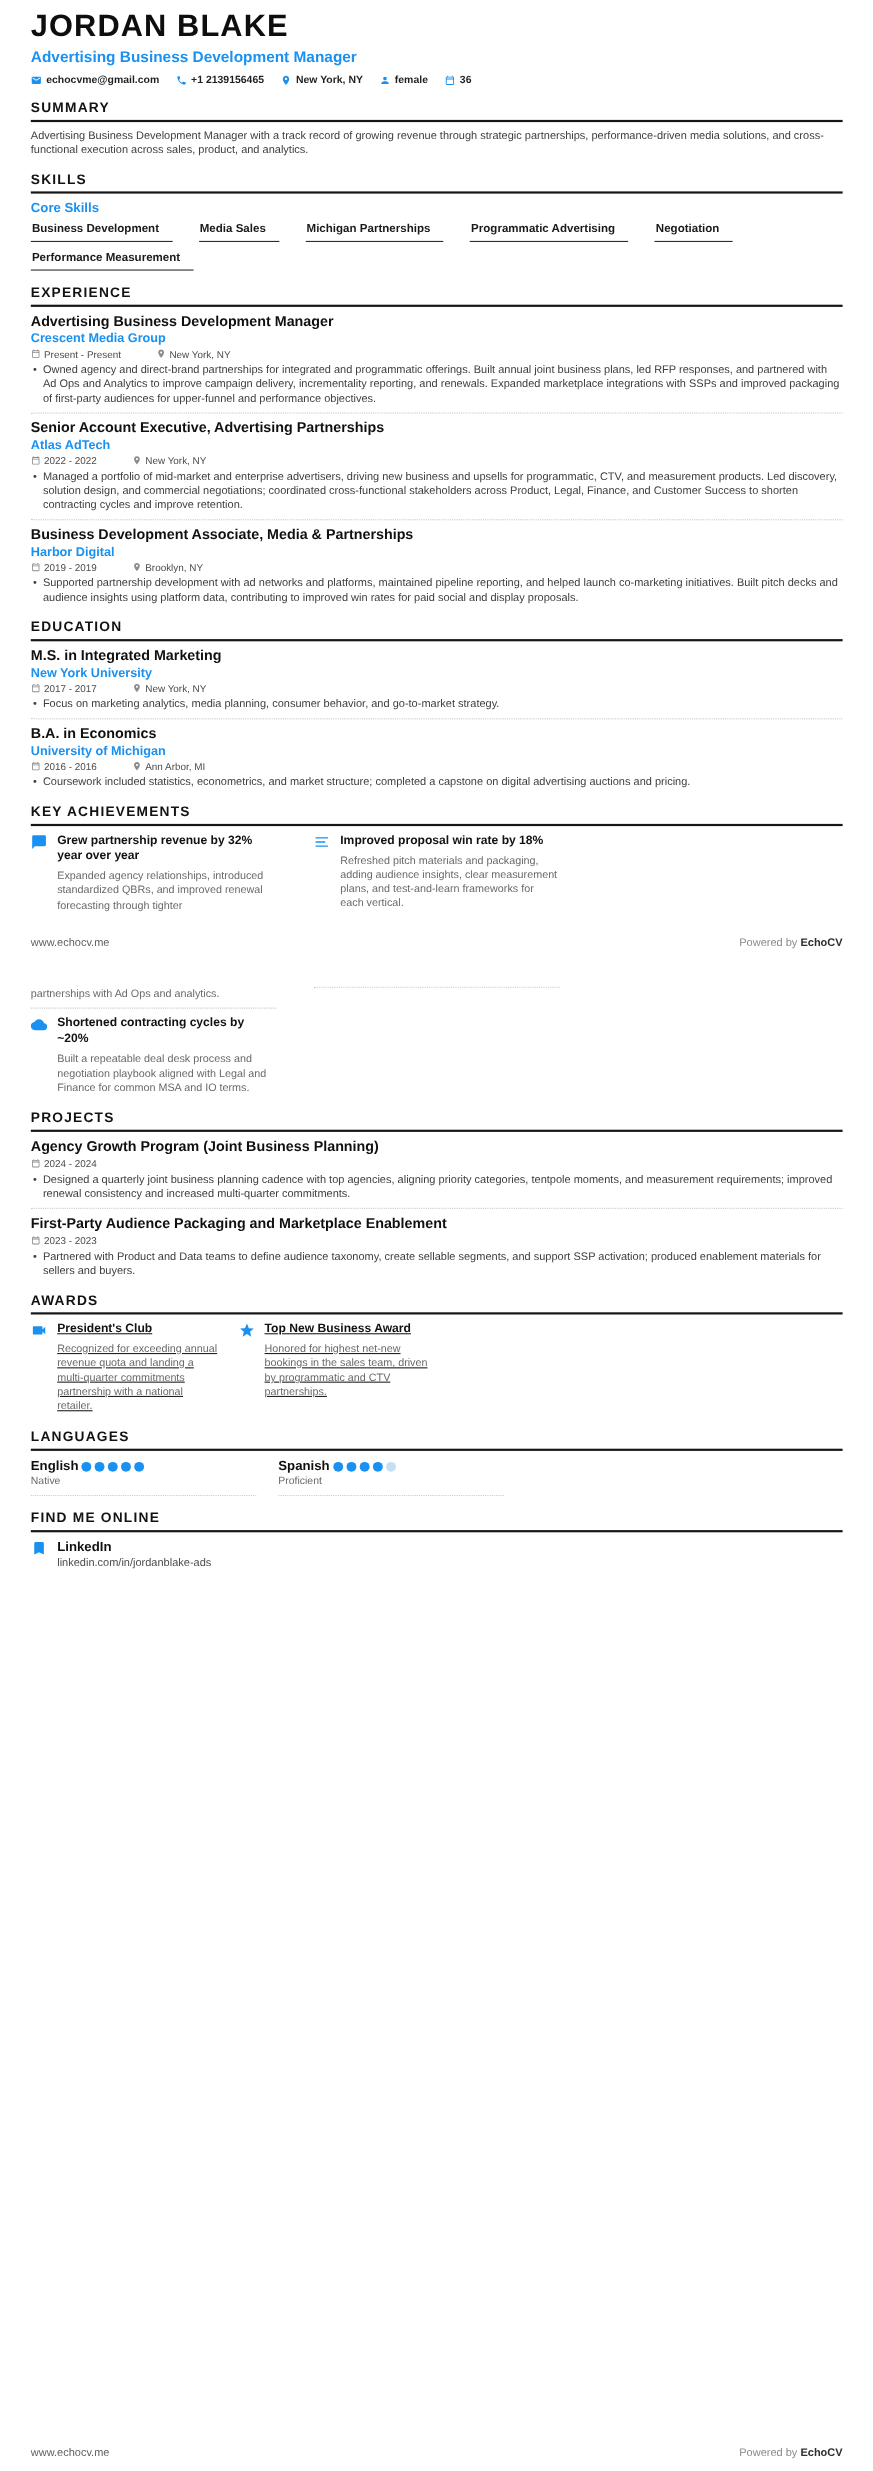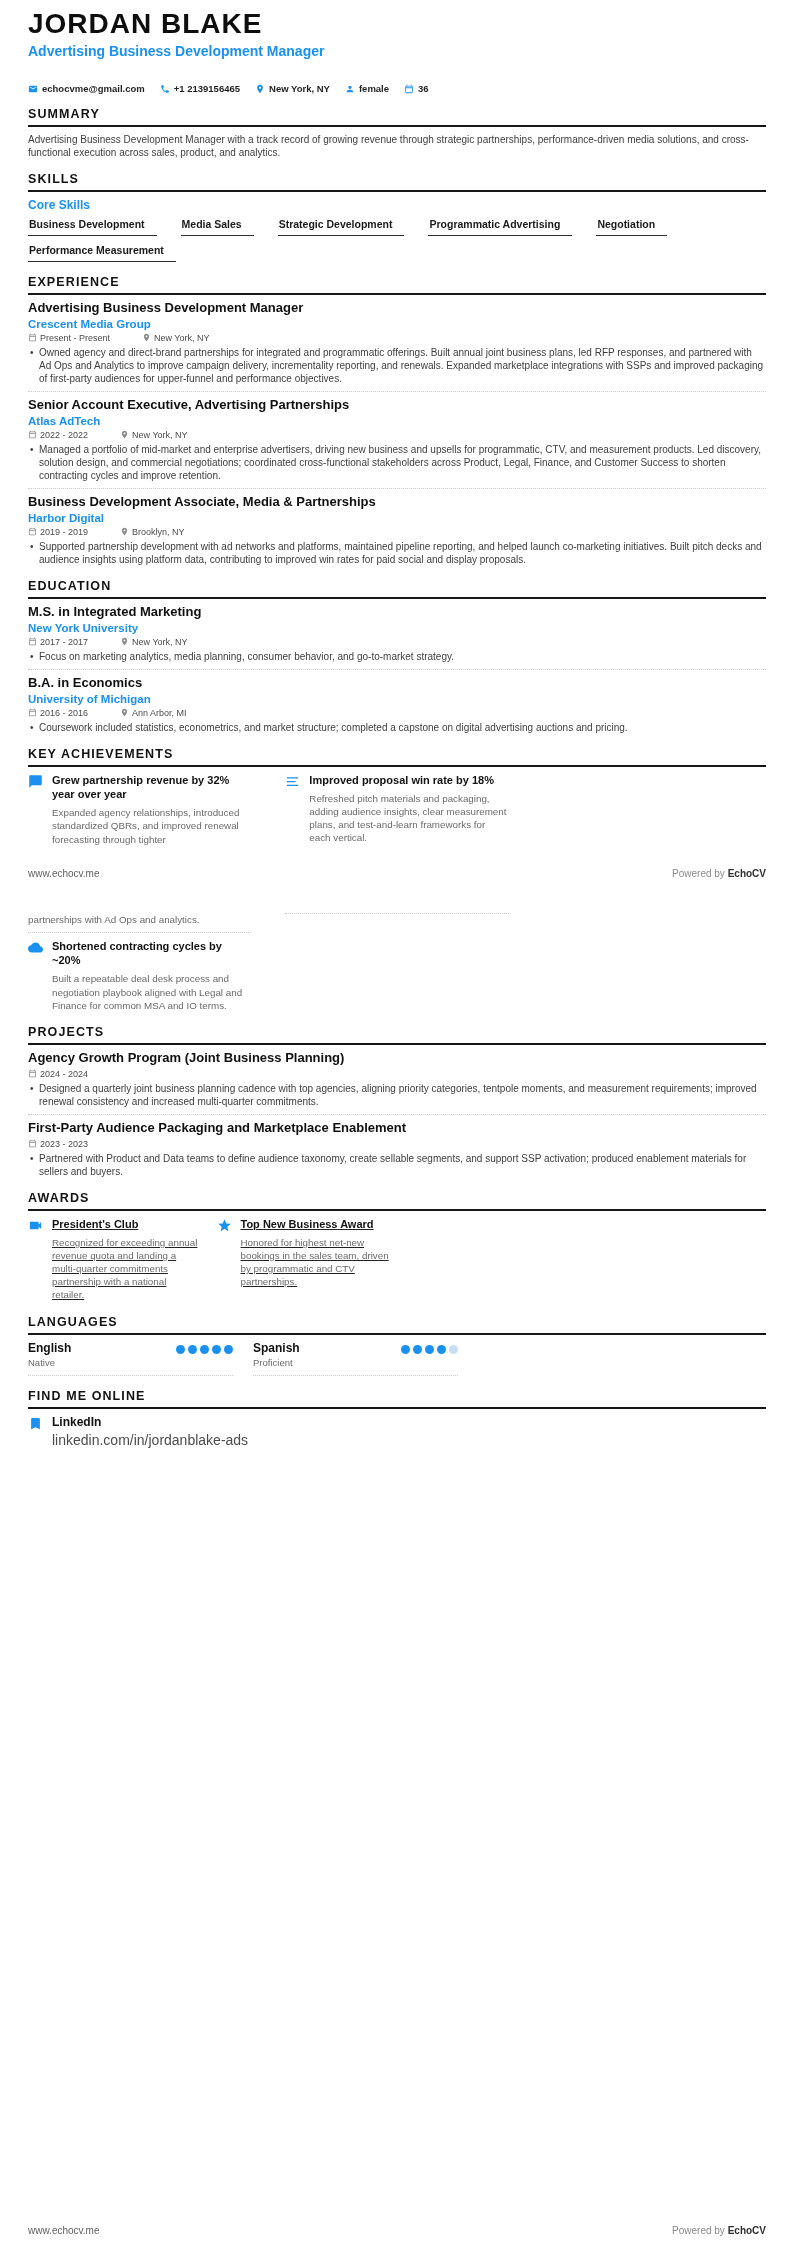--- a/index.html
+++ b/index.html
@@ -4,21 +4,21 @@
 <style>
   * { margin:0; padding:0; box-sizing:border-box; }
   html,body { background:#ffffff; }
   body { font-family:"Liberation Sans","DejaVu Sans",sans-serif; color:#222; }
   .page { position:relative; width:794px; height:2246px; background:#fff; margin:0 auto; overflow:hidden; }
   .content { padding:8px 28px 0 28px; }
 
   
   .name { font-size:28px; font-weight:800; letter-spacing:1px; color:#0e0e0e; }
   .cand-title { font-size:14px; font-weight:700; color:var(--accent); margin-top:3px; }
-  .contact-row { margin-top:24px; display:flex; flex-wrap:wrap; gap:5px 15px; font-size:9.5px; font-weight:700; color:#1f1f1f; align-items:center; }
+  .contact-row { margin-top:8px; display:flex; flex-wrap:wrap; gap:5px 15px; font-size:9.5px; font-weight:700; color:#1f1f1f; align-items:center; }
   .ci { display:flex; align-items:center; gap:4px; }
   .ci svg { width:10px; height:10px; fill:var(--accent); flex:none; }
 
   
   .section { margin-top:13px; }
   .sec-h { font-size:12.5px; font-weight:800; letter-spacing:1.1px; color:#121212; padding-bottom:4px; border-bottom:2.5px solid #161616; }
   .sec-body { padding-top:6px; }
   .ptext { font-size:10px; line-height:1.3; color:#3d3d3d; }
 
   
@@ -43,32 +43,32 @@
   .ach-item svg { width:15px; height:15px; fill:var(--accent); flex:none; margin-top:1px; }
   .ach-title { font-size:11px; font-weight:700; color:#121212; line-height:1.3; }
   .ach-text { font-size:9.8px; line-height:1.34; color:#6a6a6a; margin-top:5px; }
   .cont-grid { display:grid; grid-template-columns:repeat(3,1fr); column-gap:34px; margin-top:34px; }
 
   
   .awards-grid { display:grid; grid-template-columns:repeat(4,1fr); column-gap:16px;text-decoration:underline; }
 
   
   .lang-row { display:flex; gap:20px; }
-  .lang-entry { width:205px; display:flex; justify-content:space-between; align-items:flex-start; padding-bottom:7px; border-bottom:1px dotted #cccccc; }
+  .lang-entry { width:205px; display:flex; align-items:flex-start; padding-bottom:7px; border-bottom:1px dotted #cccccc; }
   .lang-name { font-size:12px; font-weight:700; color:#101010; }
   .lang-level { font-size:9.5px; color:#6a6a6a; margin-top:2px; }
   .lang-dots { display:flex; margin-top:4px; }
   .dot { width:9px; height:9px; border-radius:50%; background:#c7dff5; display:inline-block; margin-left:3px; }
   .dot.filled { background:var(--accent); }
 
   
   .online-item { display:flex; gap:9px; align-items:flex-start; }
   .online-item svg { width:15px; height:15px; fill:var(--accent); flex:none; margin-top:1px; }
   .online-name { font-size:12px; font-weight:700; color:#101010; }
-  .online-url { font-size:14px; color:#4c4c4c; margin-top:3px; }
+  .online-url { font-size:10px; color:#4c4c4c; margin-top:3px; }
 
   
   .footer-row { display:flex; justify-content:space-between; align-items:center; font-size:10px; }
   .footer-mid { margin-top:22px; }
   .footer-bottom { position:absolute; left:28px; right:28px; bottom:10px; }
   .footer-site { color:#5f5f5f; }
   .footer-powered { color:#8a8a8a; }
   .footer-brand { color:#2f2f2f; font-weight:700; }
 </style>
 </head>
@@ -121,21 +121,21 @@
       </div>
     </section>
 
     <section class="section">
       <h2 class="sec-h">SKILLS</h2>
       <div class="sec-body">
         <div class="skills-label">Core Skills</div>
         <div class="skills-list">
           <span class="skill">Business Development</span>
           <span class="skill">Media Sales</span>
-          <span class="skill">Strategic Development</span>
+          <span class="skill">Michigan Partnerships</span>
           <span class="skill">Programmatic Advertising</span>
           <span class="skill">Negotiation</span>
           <span class="skill">Performance Measurement</span>
         </div>
       </div>
     </section>
 
     <section class="section">
       <h2 class="sec-h">EXPERIENCE</h2>
       <div class="sec-body">

